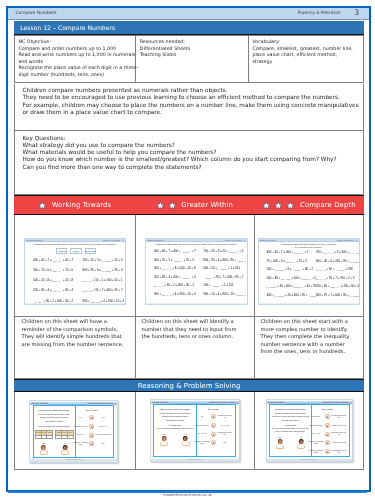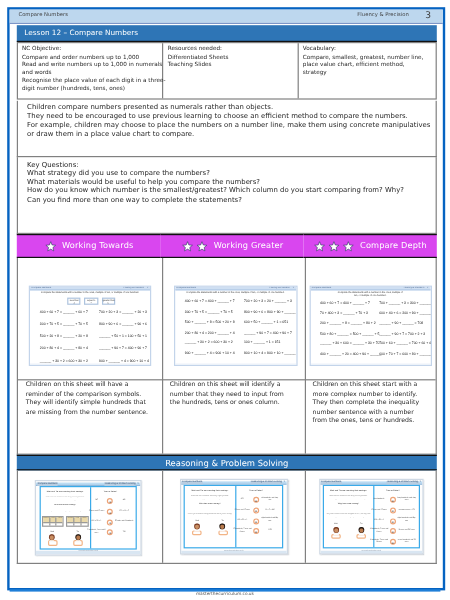--- a/index.html
+++ b/index.html
@@ -23,21 +23,21 @@
   .tbl{position:absolute;left:14px;width:350px;border:1px solid #808080;box-sizing:border-box;}
   #tbl1{top:34.9px;height:48.6px;}
   .cell{position:absolute;top:0;bottom:0;padding:3.2px 1px 0 3.4px;box-sizing:border-box;font-size:4.75px;line-height:6.5px;color:#262626;white-space:nowrap;}
   .vline{position:absolute;top:0;bottom:0;width:1px;background:#808080;}
 
   .tbl2{position:absolute;left:14px;width:350px;border:1px solid #808080;border-top:none;box-sizing:border-box;padding:3.6px 2px 0 7.6px;font-size:5.75px;line-height:7.25px;color:#262626;white-space:nowrap;}
   #tbl2{top:83.5px;height:47.5px;}
   #tbl3{top:131px;height:63.5px;}
 
   
-  .starbar{position:absolute;top:195.4px;height:19.9px;background:#d946ef;border-top:1.2px solid #111;border-bottom:1.2px solid #111;box-sizing:border-box;color:#fff;font-size:6.85px;display:flex;align-items:center;justify-content:center;}
+  .starbar{position:absolute;top:195.4px;height:19.9px;background:#ef4444;border-top:1.2px solid #111;border-bottom:1.2px solid #111;box-sizing:border-box;color:#fff;font-size:6.85px;display:flex;align-items:center;justify-content:center;}
   .starbar .stars{display:flex;gap:1.4px;align-items:center;}
   .starbar .lbl{margin-left:4.0px;white-space:nowrap;letter-spacing:.12px;}
   .sb1{left:14px;width:120.3px;}
   .sb2{left:134.3px;width:118.9px;}
   .sb3{left:253.2px;width:110.8px;}
 
   
   .grid{position:absolute;left:14px;top:215.3px;width:350px;height:163.7px;border:1px solid #808080;border-top:none;box-sizing:border-box;}
   .gvline{position:absolute;top:0;bottom:0;width:1px;background:#808080;}
   .ghline{position:absolute;left:0;right:0;height:1px;background:#808080;}
@@ -174,21 +174,21 @@
 </div>
 <div class="starbar sb2">
   <span class="stars">
       <svg viewBox="0 0 24 24" width="10.6" height="10.6">
         <path d="M12 3.2 14.5 9.4 21.2 9.9 16.1 14.2 17.7 20.6 12 17.2 6.3 20.6 7.9 14.2 2.8 9.9 9.5 9.4Z" fill="#ffffff" stroke="#25355c" stroke-width="1.1" stroke-linejoin="round"></path>
       </svg>
       <svg viewBox="0 0 24 24" width="10.6" height="10.6">
         <path d="M12 3.2 14.5 9.4 21.2 9.9 16.1 14.2 17.7 20.6 12 17.2 6.3 20.6 7.9 14.2 2.8 9.9 9.5 9.4Z" fill="#ffffff" stroke="#25355c" stroke-width="1.1" stroke-linejoin="round"></path>
       </svg>
     </span>
-  <span class="lbl">Working Greater</span>
+  <span class="lbl">Greater Within</span>
 </div>
 <div class="starbar sb3">
   <span class="stars">
       <svg viewBox="0 0 24 24" width="10.6" height="10.6">
         <path d="M12 3.2 14.5 9.4 21.2 9.9 16.1 14.2 17.7 20.6 12 17.2 6.3 20.6 7.9 14.2 2.8 9.9 9.5 9.4Z" fill="#ffffff" stroke="#25355c" stroke-width="1.1" stroke-linejoin="round"></path>
       </svg>
       <svg viewBox="0 0 24 24" width="10.6" height="10.6">
         <path d="M12 3.2 14.5 9.4 21.2 9.9 16.1 14.2 17.7 20.6 12 17.2 6.3 20.6 7.9 14.2 2.8 9.9 9.5 9.4Z" fill="#ffffff" stroke="#25355c" stroke-width="1.1" stroke-linejoin="round"></path>
       </svg>
       <svg viewBox="0 0 24 24" width="10.6" height="10.6">

